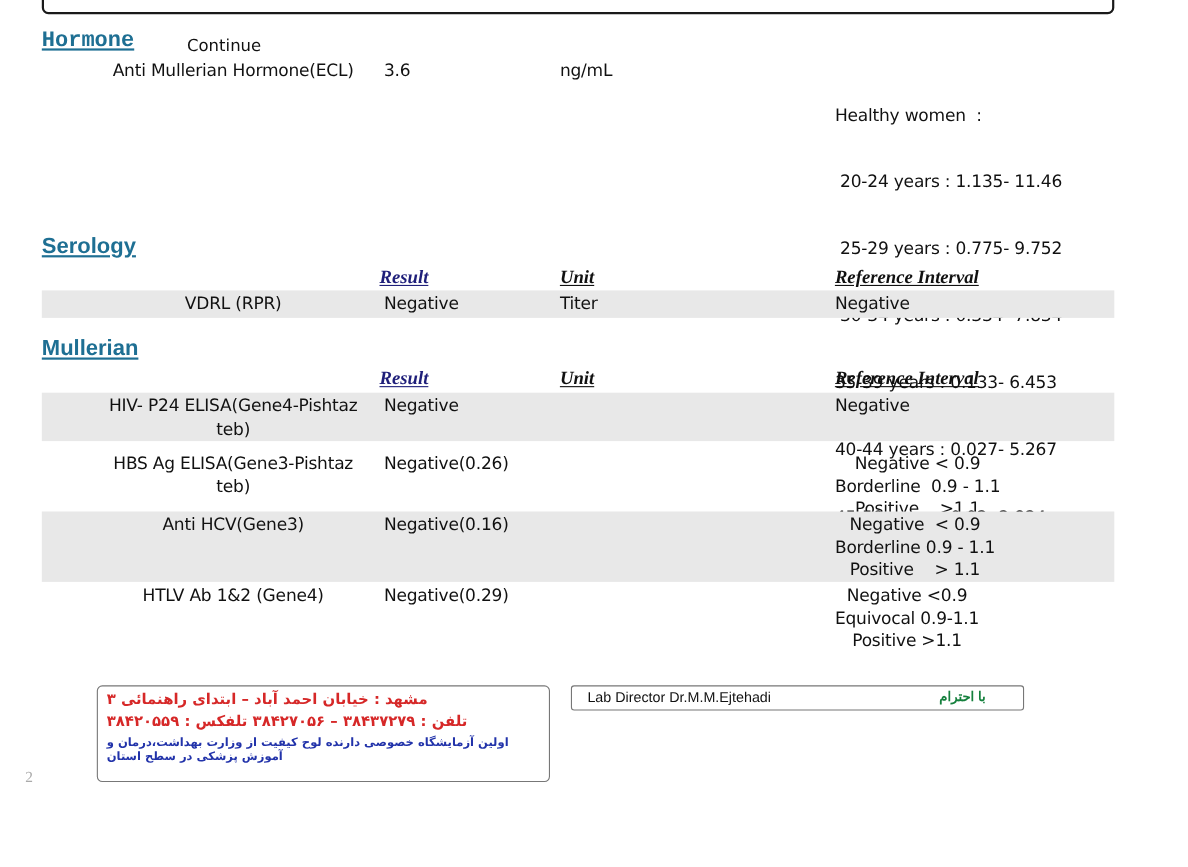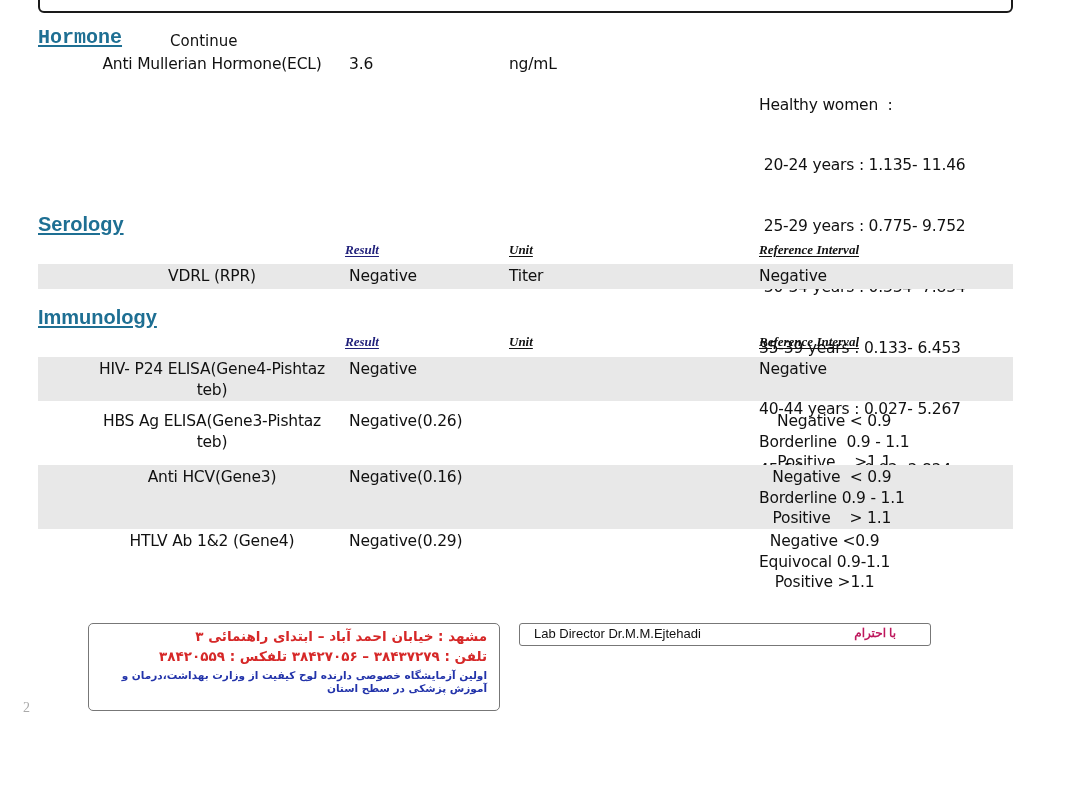--- a/index.html
+++ b/index.html
@@ -17,53 +17,53 @@
     color: #1e6f93; text-decoration: underline; text-underline-offset: 2px;
   }
   .section-note {
     position: absolute; font-size: 15px; color: #111;
     font-family: "DejaVu Sans", sans-serif;
     margin-left: 27px;
   }
 
   .col-head {
     position: absolute; font-family: "Liberation Serif", serif; font-style: italic; font-weight: bold;
-    font-size: 13px; color: #1f1f7a; text-decoration: underline; text-underline-offset: 2px;
+    font-size: 17px; color: #1f1f7a; text-decoration: underline; text-underline-offset: 2px;
   }
   .col-head.black { color: #111; }
 
   .row {
     position: absolute; left: 38px; width: 975px;
   }
   .row.shade { background: #e8e8e8; padding-left: 12px; }
   .cell {
     position: absolute; top: 2px; font-size: 15.5px; line-height: 20.5px; color: #111;
     font-family: "DejaVu Sans", sans-serif; letter-spacing: -0.2px; text-align: center;
   }
   .cell.test { left: 49px; width: 250px; }
   .cell.result { left: 311px; }
   .cell.unit { left: 471px; }
   .cell.ref { left: 721px; white-space: pre; }
 
   .ref-block { position: absolute; left: 759px; font-size: 15.5px; line-height: 20.3px; white-space: pre; letter-spacing: -0.2px; }
 
   .stamp {
     position: absolute; left: 88px; top: 623px; width: 412px; height: 88px;
-    border: 1.5px solid #777; border-radius: 5px; direction: rtl; text-align: right;
+    border: 1.5px solid #777; border-radius: 5px; direction: rtl; text-align: left;
     padding: 2px 12px 0 8px;
   }
   .stamp .red { color: #d62828; font-weight: bold; font-size: 13.5px; line-height: 20px; font-family: "DejaVu Sans", sans-serif; }
   .stamp .blue { color: #2233aa; font-weight: bold; font-size: 10.5px; line-height: 13px; font-family: "DejaVu Sans", sans-serif; margin-top: 3px; }
 
   .sig {
     position: absolute; left: 519px; top: 623px; width: 412px; height: 23px;
     border: 1.5px solid #777; border-radius: 3px; padding-left: 48px;
   }
   .sig .name { position: absolute; left: 14px; top: 2px; font-size: 13px; font-family: "Liberation Sans", sans-serif; color: #111; }
-  .sig .greet { position: absolute; right: 34px; top: 2px; font-size: 12px; font-weight: bold; font-family: Liberation Serif, serif; direction: rtl; color: #be185d; }
+  .sig .greet { position: absolute; right: 34px; top: 2px; font-size: 12px; font-weight: bold; font-family: Liberation Sans, sans-serif; direction: rtl; color: #15803d; }
 
   .page-num { position: absolute; left: 23px; top: 700px; font-size: 14px; color: #aaa; font-family: "Liberation Serif", serif; }
 </style>
 </head>
 <body>
 
 <div class="top-box"></div>
 
 <div class="section-title" style="top:26px;font-family:Liberation Mono, monospace;">Hormone</div>
 <div class="section-note" style="left:143px; top:32px;">Continue</div>
@@ -88,21 +88,21 @@
 <div class="col-head black" style="left:509px; top:242px;">Unit</div>
 <div class="col-head black" style="left:759px; top:242px;">Reference Interval</div>
 
 <div class="row shade" style="top:264px; height:25px;">
   <div class="cell test">VDRL (RPR)</div>
   <div class="cell result">Negative</div>
   <div class="cell unit">Titer</div>
   <div class="cell ref">Negative</div>
 </div>
 
-<div class="section-title" style="top:306px;">Immunology</div>
+<div class="section-title" style="top:306px;">Mullerian</div>
 <div class="col-head" style="left:345px; top:334px;">Result</div>
 <div class="col-head black" style="left:509px; top:334px;">Unit</div>
 <div class="col-head black" style="left:759px; top:334px;">Reference Interval</div>
 
 <div class="row shade" style="top:357px; height:44px;">
   <div class="cell test">HIV- P24 ELISA(Gene4-Pishtaz teb)</div>
   <div class="cell result">Negative</div>
   <div class="cell unit"></div>
   <div class="cell ref">Negative</div>
 </div>

